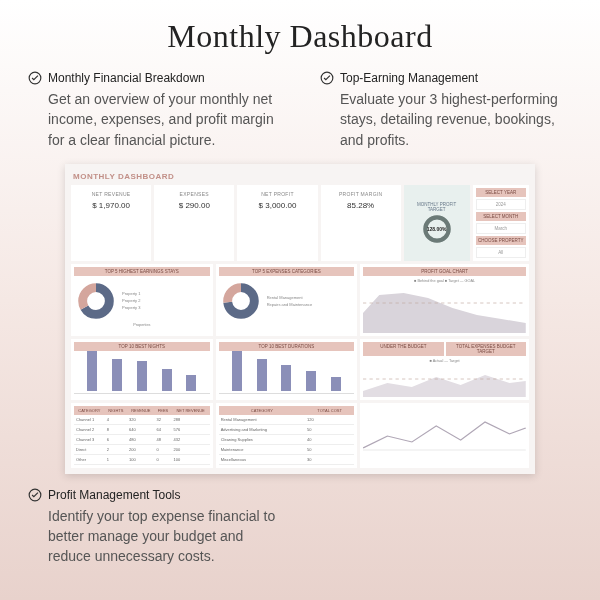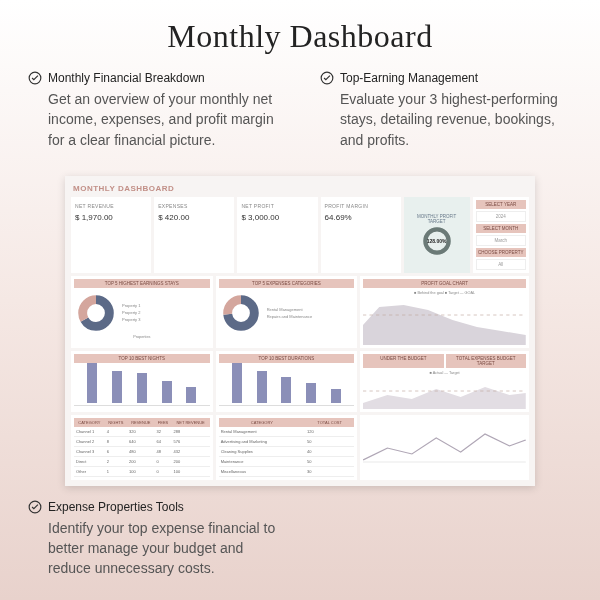--- a/index.html
+++ b/index.html
@@ -4,33 +4,33 @@
 <style>
   * { box-sizing: border-box; margin: 0; padding: 0; }
   body {
     width: 600px; height: 600px;
     background: linear-gradient(180deg, #ffffff 0%, #f5e8e4 50%, #e8d2cc 100%);
     font-family: Georgia, 'Times New Roman', serif;
     color: #232323;
     padding: 18px 28px;
   }
   .title { text-align: center; font-size: 32px; font-weight: 400; margin-bottom: 16px; letter-spacing: 0.5px; }
-  .features { display: grid; grid-template-columns: 1fr 1fr; gap: 10px 40px; margin-bottom: 26px; }
+  .features { display: grid; grid-template-columns: 1fr 1fr; gap: 10px 40px; margin-bottom: 14px; }
   .features.bottom { margin-top: 14px; margin-bottom: 0; }
   .feat-head { display: flex; align-items: center; gap: 6px; font-family: Arial, sans-serif; font-size: 12px; font-weight: 500; }
   .feat-body { font-family: Liberation Sans, sans-serif; font-size: 14px; color: #555; line-height: 1.45; margin-top: 4px; margin-left: 20px; }
   .check-ico { width: 14px; height: 14px; display: inline-flex; align-items: center; justify-content: center; }
   .dash-wrap {
     background: #f7f4f3; width: 470px; margin: 0 auto;
     box-shadow: 0 2px 8px rgba(0,0,0,0.15);
     padding: 6px; font-family: Arial, sans-serif;
   }
   .dash-title { color: #c29088; font-size: 8px; font-weight: 600; letter-spacing: 0.5px; padding: 2px 2px 4px; }
   .kpi-row { display: flex; gap: 3px; }
-  .kpi-card { flex: 1; background: #fff; padding: 6px 4px; text-align: left; }
+  .kpi-card { flex: 1; background: #fff; padding: 6px 4px; text-align: center; }
   .kpi-label { font-size: 5px; color: #888; text-transform: uppercase; letter-spacing: 0.3px; }
   .kpi-val { font-size: 8px; color: #333; margin-top: 4px; }
   .target-card { flex: 0.8; background: #e8f0ee; padding: 4px; text-align: center; display: flex; flex-direction: column; align-items: center; justify-content: center; }
   .target-label { font-size: 4.5px; color: #678; }
   .gauge { width: 30px; height: 30px; position: relative; margin-top: 2px; }
   .gauge svg { transform: rotate(-90deg); }
   .gauge-val { position: absolute; top: 50%; left: 50%; transform: translate(-50%, -50%); font-size: 5px; font-weight: 600; }
   .select-card { flex: 0.7; background: #fff; padding: 3px; }
   .select-title { background: #e6c4bc; font-size: 4.5px; text-align: center; padding: 2px; color: #7a4a42; }
   .select-opt { background: #fff; font-size: 4.5px; text-align: center; padding: 2px; margin-top: 2px; border: 0.5px solid #eee; color: #999; }
@@ -85,29 +85,29 @@
 <div class="dash-wrap">
   <div class="dash-title">MONTHLY DASHBOARD</div>
 
   <div class="kpi-row">
     <div class="kpi-card">
         <div class="kpi-label">NET REVENUE</div>
         <div class="kpi-val">$ 1,970.00</div>
       </div>
     <div class="kpi-card">
         <div class="kpi-label">EXPENSES</div>
-        <div class="kpi-val">$ 420.00</div>
+        <div class="kpi-val">$ 290.00</div>
       </div>
     <div class="kpi-card">
         <div class="kpi-label">NET PROFIT</div>
         <div class="kpi-val">$ 3,000.00</div>
       </div>
     <div class="kpi-card">
         <div class="kpi-label">PROFIT MARGIN</div>
-        <div class="kpi-val">64.69%</div>
+        <div class="kpi-val">85.28%</div>
       </div>
     <div class="target-card">
       <div class="target-label">MONTHLY PROFIT TARGET</div>
       <div class="gauge">
         <svg width="30" height="30" viewBox="0 0 36 36">
             <circle cx="18" cy="18" r="14" fill="none" stroke="#d0dad7" stroke-width="5"></circle>
             <circle cx="18" cy="18" r="14" fill="none" stroke="#6b7a77" stroke-width="5" stroke-dasharray="88 88" stroke-dashoffset="0"></circle>
           </svg>
         <div class="gauge-val">128.00%</div>
       </div>
@@ -295,17 +295,17 @@
 
 <div class="features bottom">
   <div>
     <div class="feat-head">
       <span class="check-ico">
         <svg viewBox="0 0 24 24" width="14" height="14">
             <circle cx="12" cy="12" r="10" fill="none" stroke="#333" stroke-width="2"></circle>
             <path d="M7 12l3 3 7-7" fill="none" stroke="#333" stroke-width="2"></path>
           </svg>
       </span>
-      <span>Expense Properties Tools</span>
+      <span>Profit Management Tools</span>
     </div>
     <div class="feat-body">Identify your top expense financial to better manage your budget and reduce unnecessary costs.</div>
   </div>
 </div>
 
 </body></html>

